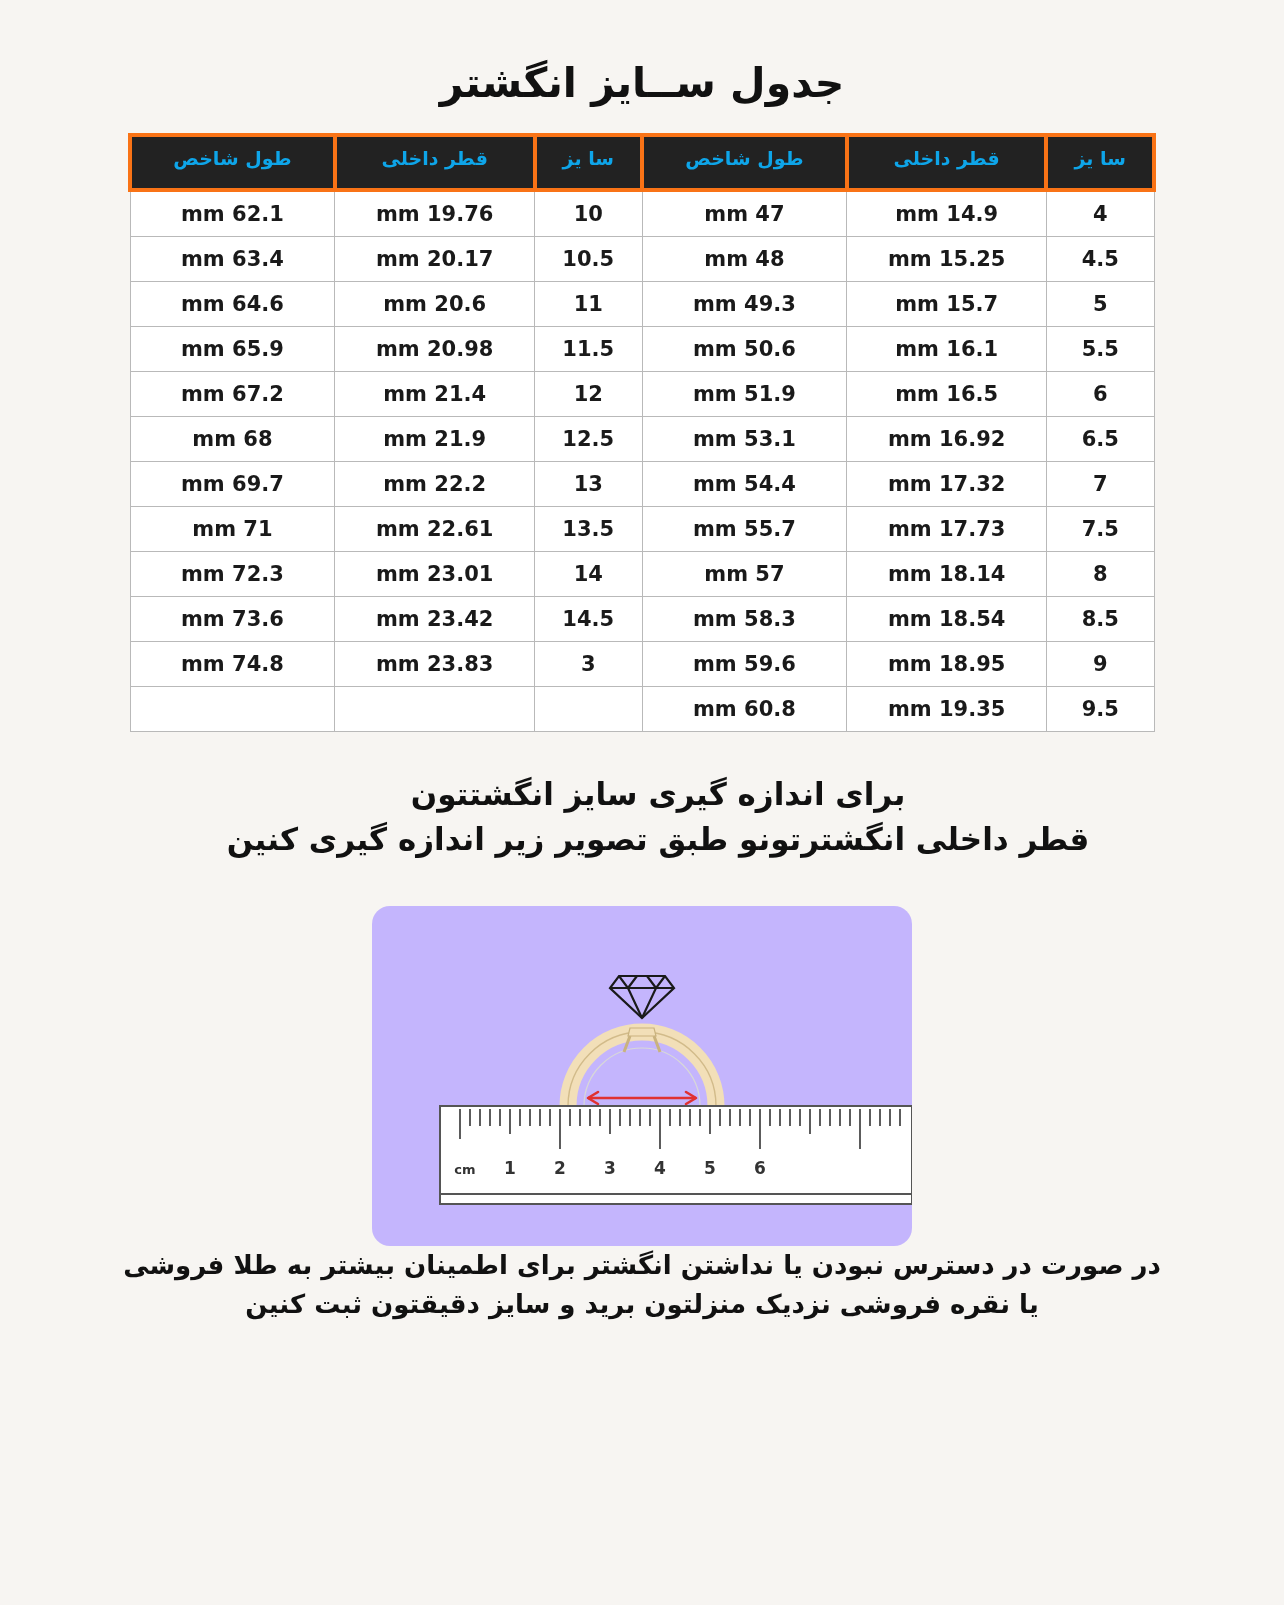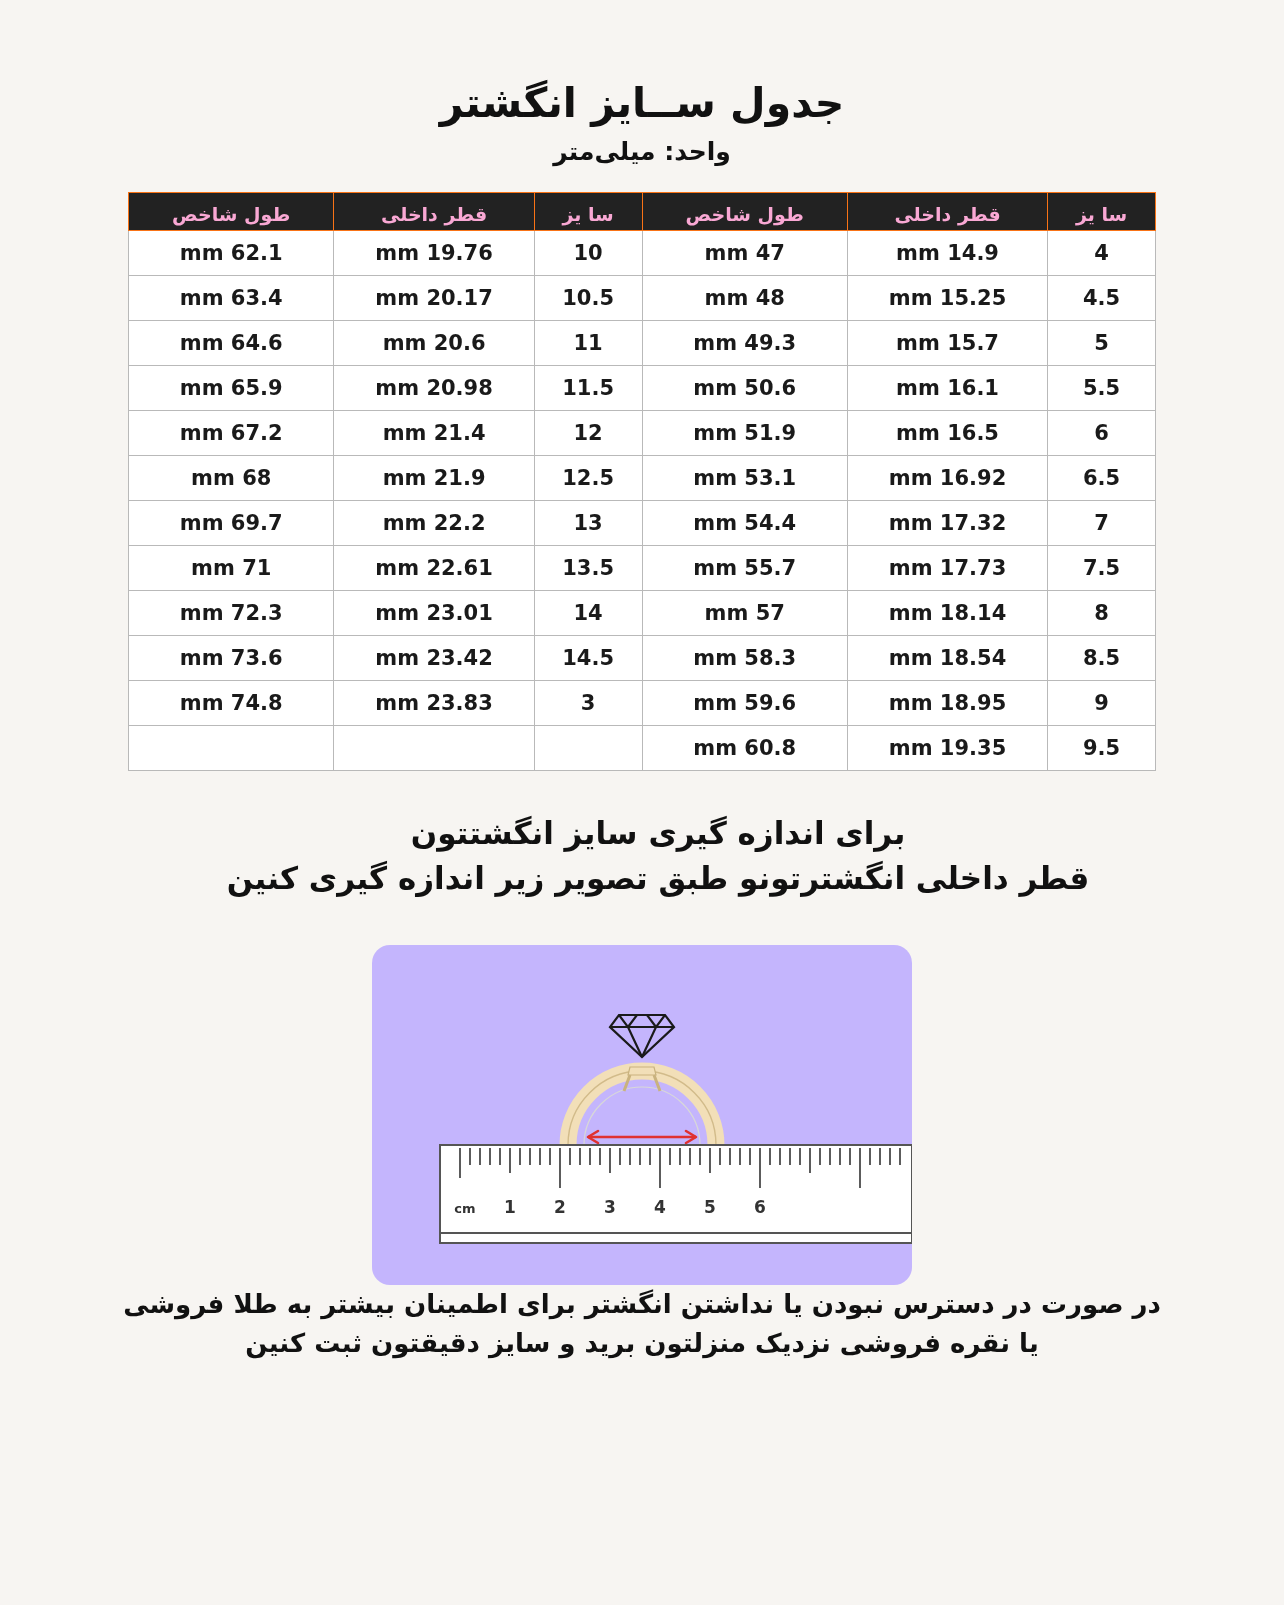--- a/index.html
+++ b/index.html
@@ -21,21 +21,21 @@
     position: relative;
     background: #f7f5f2;
   }
 
   
   .title {
     text-align: center;
     font-size: 41px;
     font-weight: bold;
     letter-spacing: 1px;
-    padding-top: 80px;
+    padding-top: 60px;
     line-height: 1.15;
     color: #111;
   }
   .subtitle {
     text-align: center;
     font-size: 25px;
     font-weight: bold;
     margin-top: 10px;
     color: #111;
   }
@@ -46,25 +46,25 @@
     margin: 26px auto 0 auto;
   }
   table.size-table {
     border-collapse: collapse;
     width: 100%;
     table-layout: fixed;
     direction: rtl;
   }
   table.size-table thead th {
     background: #222222;
-    color: #f9a8d4;
+    color: #0ea5e9;
     font-size: 19px;
     font-weight: bold;
-    padding: 10px 4px 5px 4px;
-    border: 1px solid #f97316;
+    padding: 10px 4px 19px 4px;
+    border: 4px solid #f97316;
     letter-spacing: .5px;
   }
   table.size-table td {
     border: 1px solid #b9b9b9;
     text-align: center;
     font-size: 21px;
     font-weight: bold;
     padding: 8px 4px;
     background: #ffffff;
     color: #1a1a1a;
@@ -113,21 +113,20 @@
     padding: 0 70px;
     color: #111;
   }
 </style>
 </head>
 <body>
 
 <div class="page">
 
   <div class="title">جدول ســایز انگشتر</div>
-  <div class="subtitle">واحد:  میلی‌متر</div>
 
   <div class="table-wrap">
     <table class="size-table">
       <colgroup>
         <col class="c-size">
           <col class="c-dia">
           <col class="c-len">
         <col class="c-size">
           <col class="c-dia">
           <col class="c-len">

